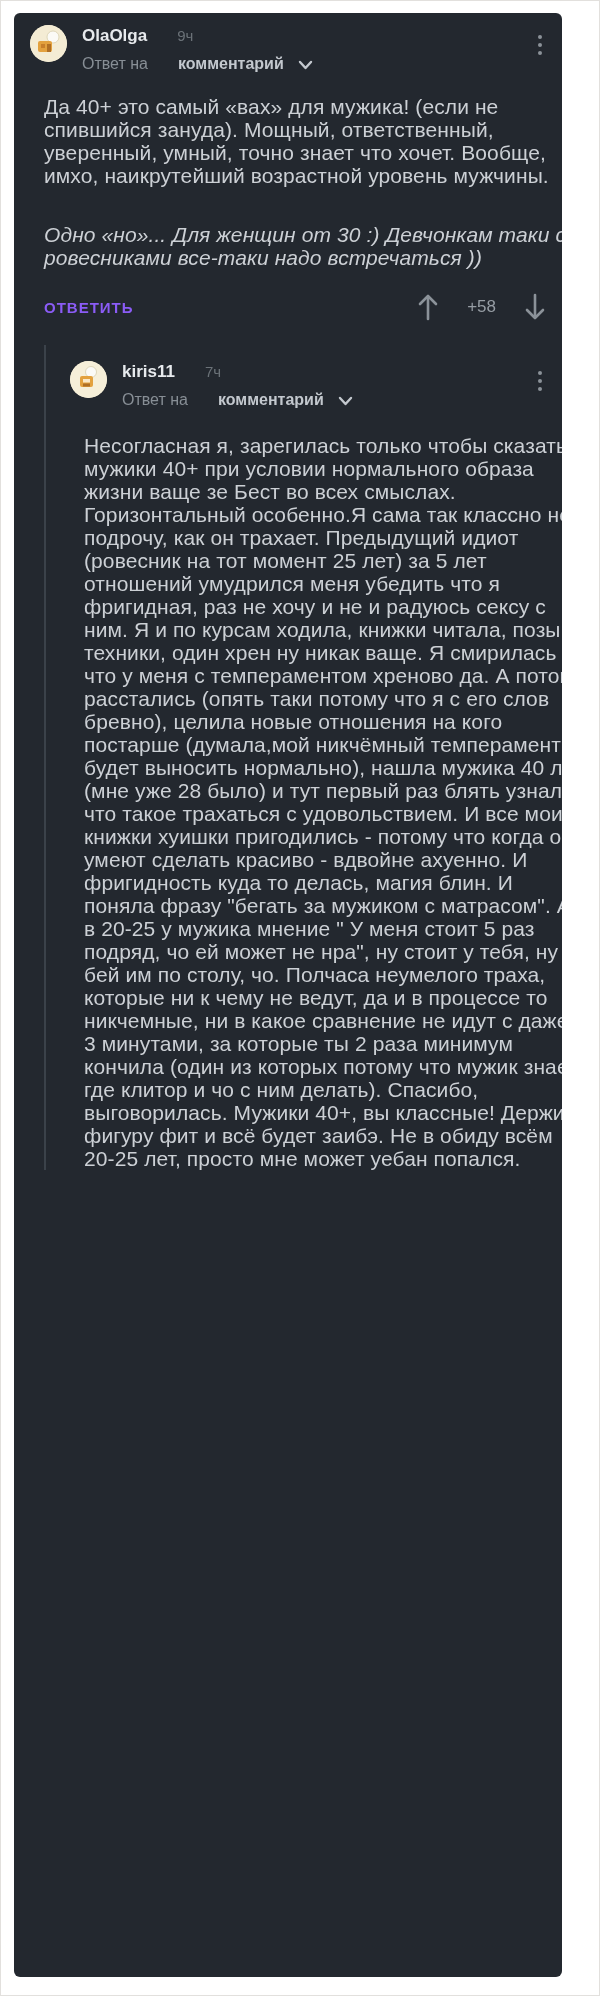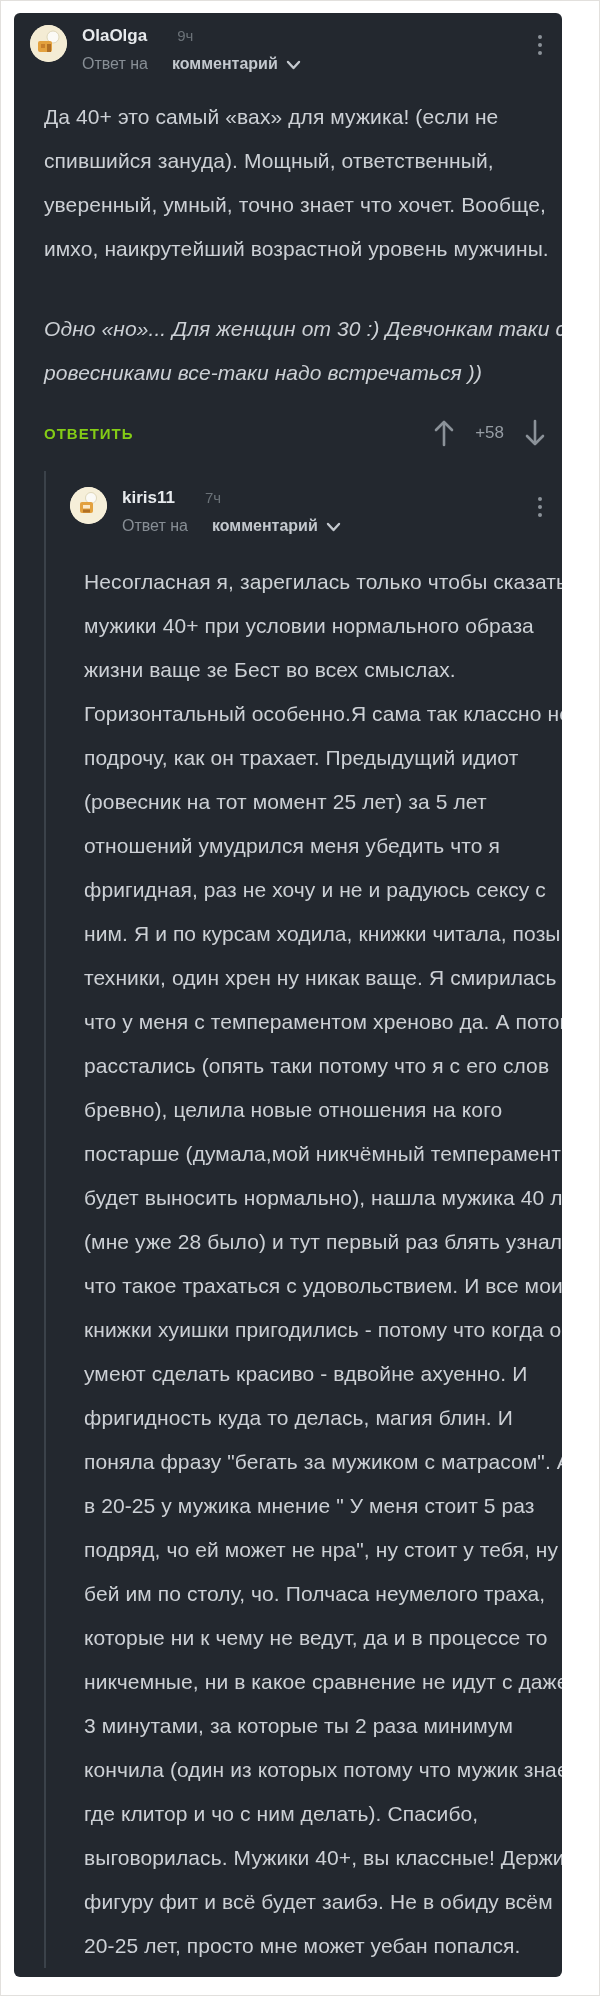--- a/index.html
+++ b/index.html
@@ -29,46 +29,46 @@
   }
   .avatar{
     width:37px;height:37px;border-radius:50%;
     background:#f4ecd4;flex:0 0 auto;overflow:hidden;
     display:flex;align-items:center;justify-content:center;
   }
   .hdr-col{flex:1 1 auto;padding-top:1px;}
   .name-row{display:flex;align-items:baseline;gap:10px;}
   .username{font-size:17px;font-weight:bold;color:#e7eaed;}
   .time{font-size:15px;color:#6b7278;margin-left:20px;}
-  .reply-row{margin-top:7px;display:flex;align-items:center;gap:6px;font-size:16px;}
+  .reply-row{margin-top:7px;display:flex;align-items:center;gap:12px;font-size:16px;}
   .reply-prefix{color:#878e95;}
   .reply-target{color:#c3c8ce;font-weight:bold;margin-left:18px;}
   .chevron{display:inline-block;margin-left:2px;margin-top:3px;}
   .kebab{
     position:absolute;right:2px;top:6px;
     display:flex;flex-direction:column;gap:4px;align-items:center;
     padding:4px;cursor:pointer;
   }
   .kebab .dot{width:4px;height:4px;border-radius:50%;background:#8b9299;}
   .comment-text{
-    font-size:21px;line-height:44px;color:#ccd0d5;
+    font-size:21px;line-height:23px;color:#ccd0d5;
     letter-spacing:0.1px;
   }
   .c1-text{margin:21px 2px 0 14px;width:540px;}
   .c1-text .para + .para{margin-top:36px;font-style:italic;}
   .footer-row{
     margin:16px 2px 0 14px;height:44px;
     display:flex;align-items:center;justify-content:space-between;
   }
   .reply-btn{
-    font-size:15px;font-weight:bold;color:#84cc16;
+    font-size:15px;font-weight:bold;color:#8b5cf6;
     letter-spacing:1px;cursor:pointer;background:none;border:none;
     font-family:inherit;padding:0;
   }
-  .vote-group{display:flex;align-items:center;gap:20px;}
+  .vote-group{display:flex;align-items:center;gap:28px;}
   .vote-btn{background:none;border:none;padding:0;cursor:pointer;line-height:0;}
   .rating{font-size:17px;color:#969da4;}
   .nested{
     margin-left:14px;margin-top:16px;
     border-left:2px solid #3b424a;
     padding-left:24px;
     padding-top:16px;
   }
   .c2-text{margin:24px 0 0 14px;width:502px;}
   .doodle{display:block;}

